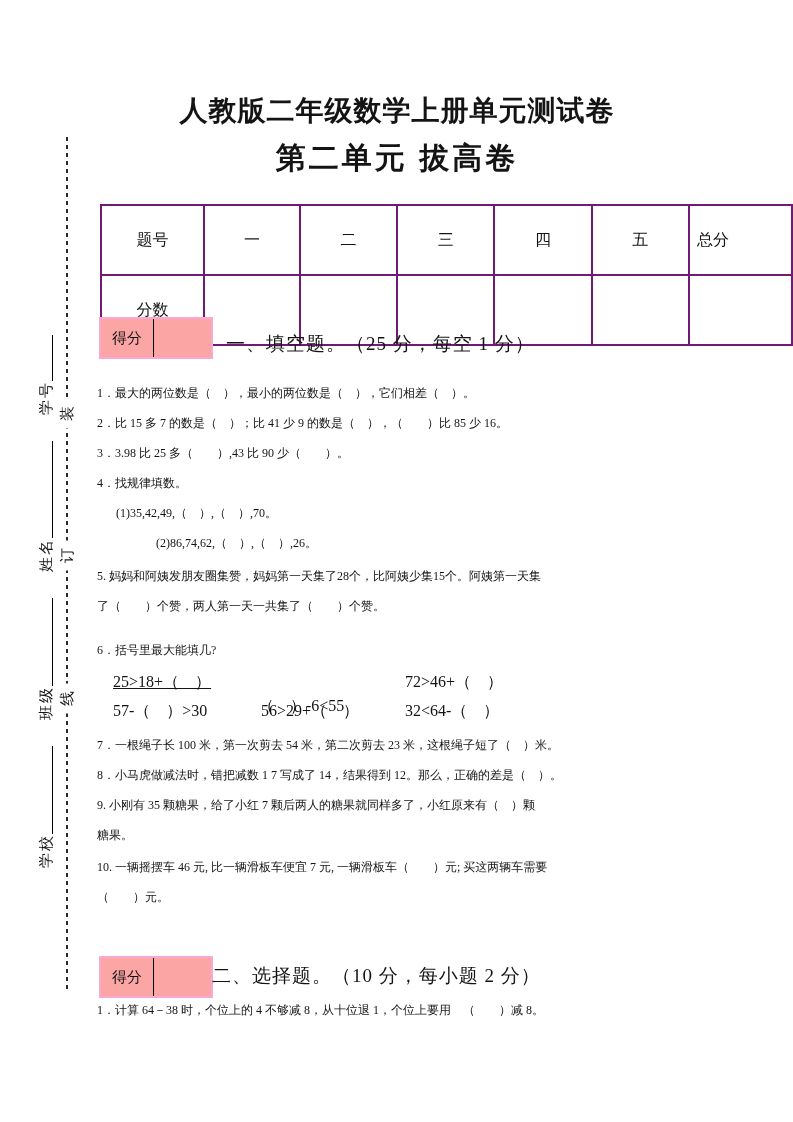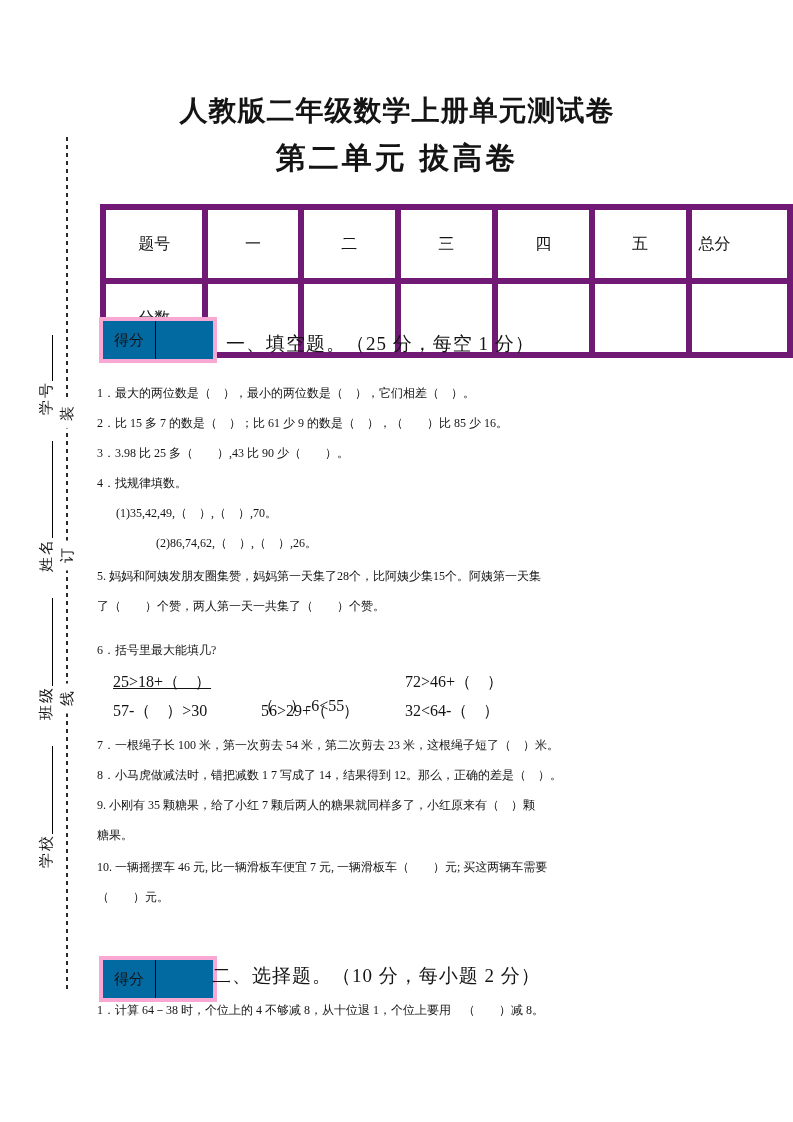--- a/index.html
+++ b/index.html
@@ -21,26 +21,26 @@
   .u3{width:97px;margin-right:26px;} .u4{width:46px;}
 
   
   .page-title{left:85px;top:92px;width:624px;text-align:center;
     font-family:"Liberation Sans","DejaVu Sans",sans-serif;font-weight:700;font-size:28px;letter-spacing:1px;}
   .page-subtitle{left:85px;top:138px;width:624px;text-align:center;
     font-family:"Liberation Sans","DejaVu Sans",sans-serif;font-weight:700;font-size:30px;letter-spacing:3px;}
 
   
   .score-table{left:100px;top:204px;border-collapse:collapse;border:2px solid #000;}
-  .score-table td{border:6px solid #701a75;height:36px;text-align:center;font-size:16px;padding:16px;}
+  .score-table td{border:2px solid #701a75;height:36px;text-align:center;font-size:16px;padding:16px;}
   .c0{width:88px;} .c1{width:78px;} .c2,.c3,.c4,.c5{width:80px;}
   .c6{width:100px;text-align:left !important;padding-left:7px !important;}
 
   
-  .score-box{border:4px solid #f9a8d4;display:flex;width:110px;height:38px;background:#0369a1;}
+  .score-box{border:2px solid #f9a8d4;display:flex;width:110px;height:38px;background:#fca5a5;}
   .score-box .lbl{width:52px;border-right:1.5px solid #000;display:flex;align-items:center;justify-content:center;font-size:15px;}
   .score-box .val{flex:1;}
   .sb1{left:99px;top:317px;} .sb2{left:99px;top:956px;}
 
   .section-heading{font-size:19px;letter-spacing:1px;white-space:nowrap;}
   .h1{left:226px;top:331px;} .h2{left:212px;top:963px;}
 
   
   .q{left:97px;width:640px;font-size:12px;line-height:21px;white-space:nowrap;}
   .sub{left:116px;}
@@ -102,21 +102,21 @@
 </tbody>
   </table>
 
 <div class="abs score-box sb1">
   <div class="lbl">得分</div>
   <div class="val"></div>
 </div>
 <div class="abs section-heading h1">一、填空题。（25 分，每空 1 分）</div>
 
 <div class="abs q qy1">1．最大的两位数是（　），最小的两位数是（　），它们相差（　）。</div>
-<div class="abs q qy2">2．比 15 多 7 的数是（　）；比 61 少 9 的数是（　），（　　）比 85 少 16。</div>
+<div class="abs q qy2">2．比 15 多 7 的数是（　）；比 41 少 9 的数是（　），（　　）比 85 少 16。</div>
 <div class="abs q qy3">3．3.98 比 25 多（　　）,43 比 90 少（　　）。</div>
 <div class="abs q qy4">4．找规律填数。</div>
 <div class="abs q sub qy4a">(1)35,42,49,（　）,（　）,70。</div>
 <div class="abs q sub qy4b">(2)86,74,62,（　）,（　）,26。</div>
 <div class="abs q qy5a">5. 妈妈和阿姨发朋友圈集赞，妈妈第一天集了28个，比阿姨少集15个。阿姨第一天集</div>
 <div class="abs q qy5b">了（　　）个赞，两人第一天一共集了（　　）个赞。</div>
 <div class="abs q qy6">6．括号里最大能填几?</div>
 
 <span class="abs expr ey1 ex1">25&gt;18+（　）</span>
 <span class="abs expr ey1 ex2">（　）-6&lt;55</span>

